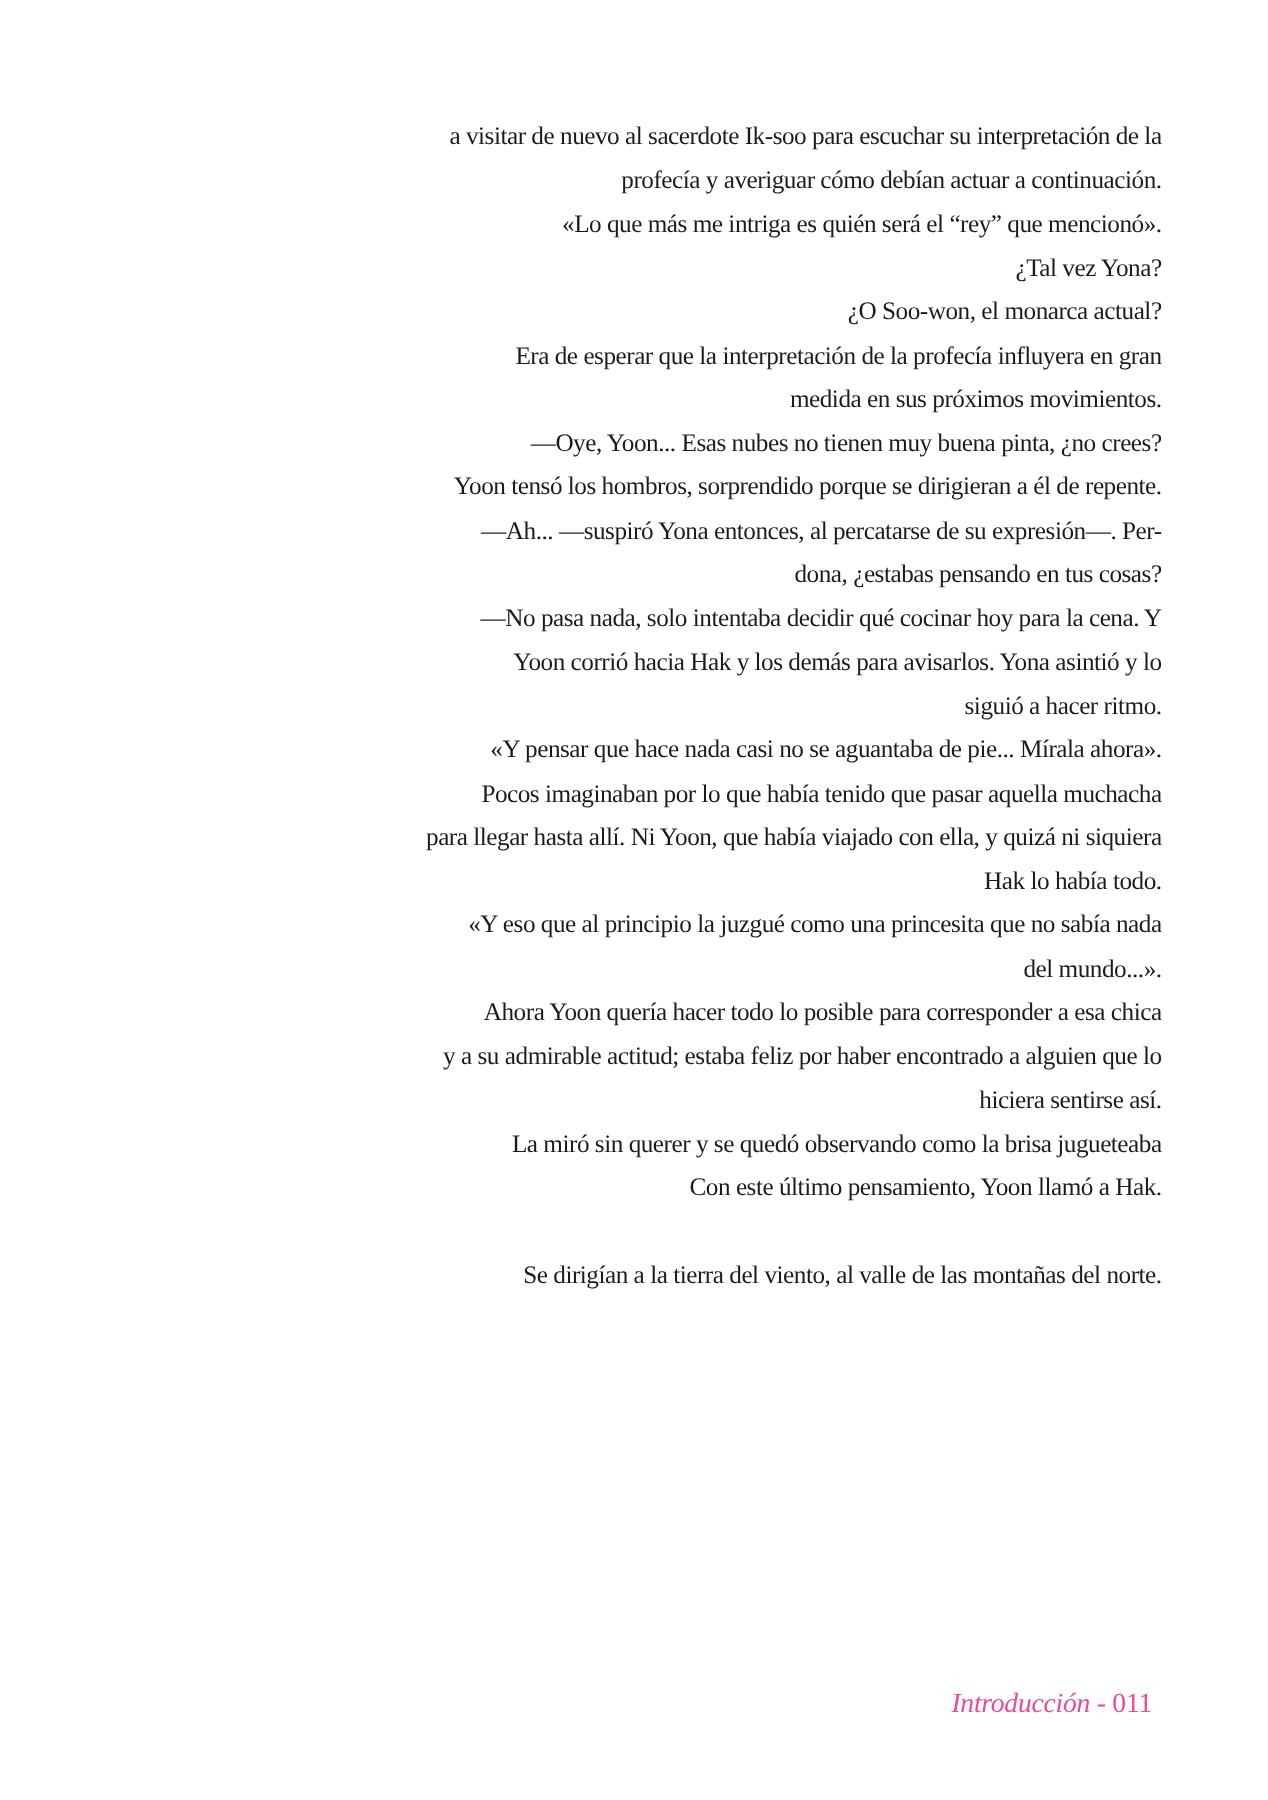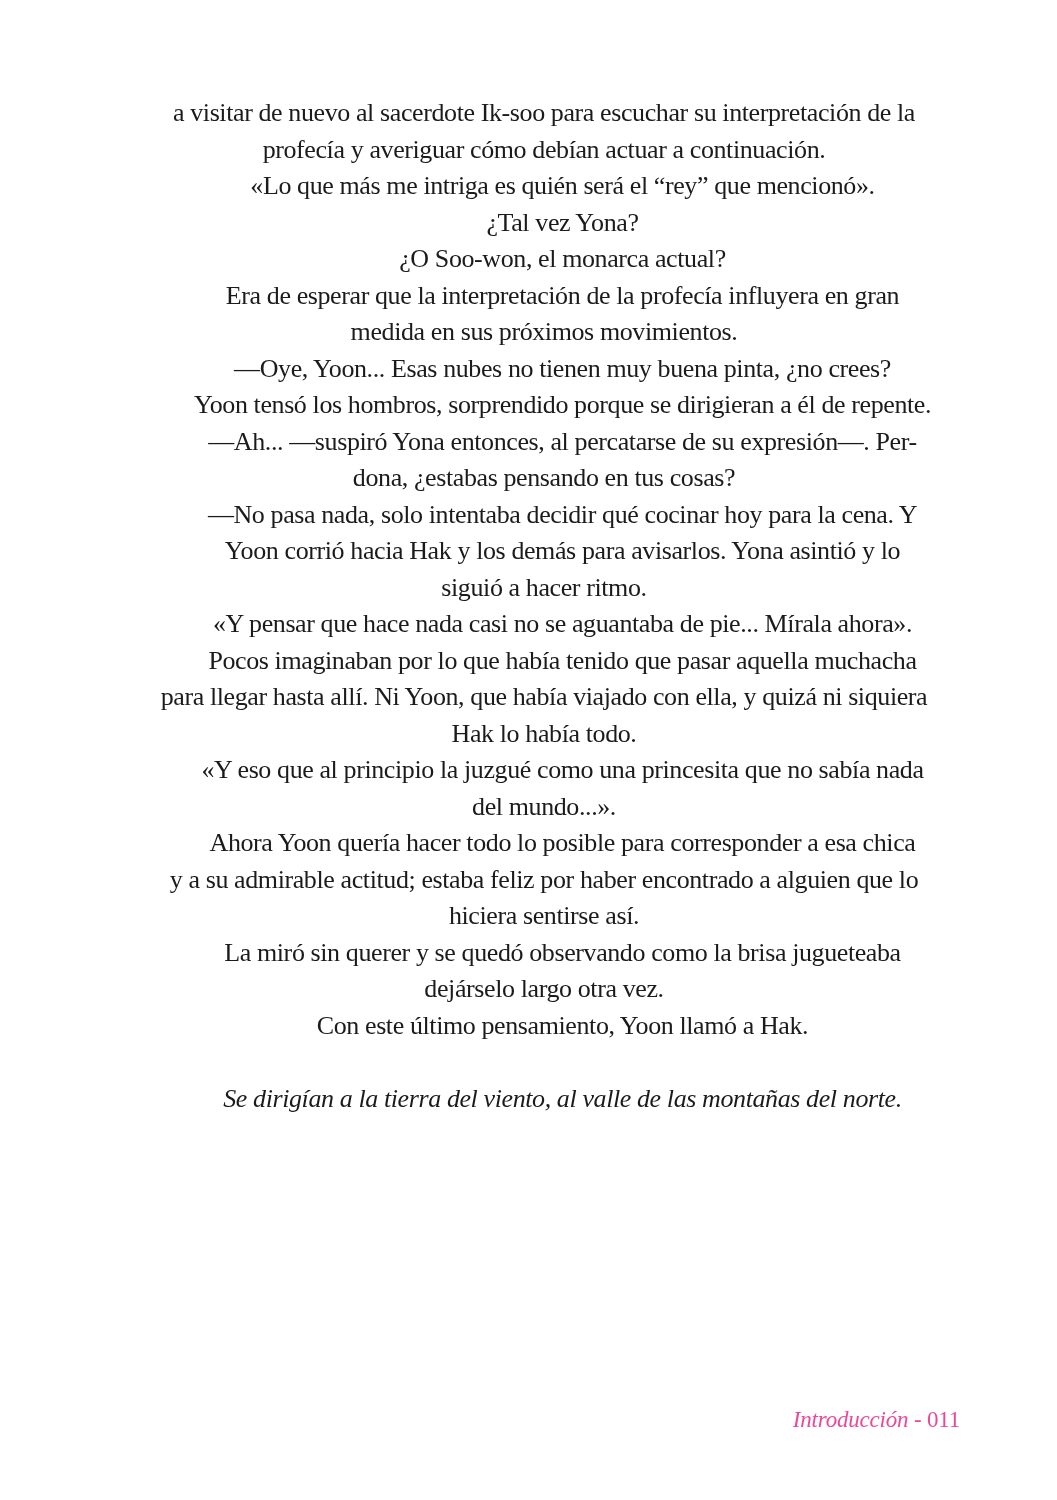--- a/index.html
+++ b/index.html
@@ -14,34 +14,33 @@
     background: #ffffff;
     overflow: hidden;
     font-family: "Liberation Serif", "DejaVu Serif", serif;
     color: #1b1b1b;
   }
   .text-block {
     position: absolute;
     left: 120px;
     top: 95px;
     width: 848px;
-    font-size: 26px;
+    font-size: 21px;
     line-height: 36.5px;
     letter-spacing: -0.4px;
-    text-align: center;
+    text-align: right;
   }
   .line {
     white-space: nowrap;
   }
   .line.indent {
     padding-left: 37px;
   }
   .line.gap-before {
     margin-top: 36.5px;
-    font-style: italic;
   }
   .footer {
     position: absolute;
     top: 1405px;
     right: 97px;
     font-size: 23px;
     line-height: 30px;
     letter-spacing: -0.2px;
     color: #ec4899;
   }
@@ -71,18 +70,17 @@
       <div class="line indent">«Y pensar que hace nada casi no se aguantaba de pie... Mírala ahora».</div>
       <div class="line indent">Pocos imaginaban por lo que había tenido que pasar aquella muchacha</div>
       <div class="line">para llegar hasta allí. Ni Yoon, que había viajado con ella, y quizá ni siquiera</div>
       <div class="line">Hak lo había todo.</div>
       <div class="line indent">«Y eso que al principio la juzgué como una princesita que no sabía nada</div>
       <div class="line">del mundo...».</div>
       <div class="line indent">Ahora Yoon quería hacer todo lo posible para corresponder a esa chica</div>
       <div class="line">y a su admirable actitud; estaba feliz por haber encontrado a alguien que lo</div>
       <div class="line">hiciera sentirse así.</div>
       <div class="line indent">La miró sin querer y se quedó observando como la brisa jugueteaba</div>
-      <div class="line">dejárselo largo otra vez.</div>
       <div class="line indent">Con este último pensamiento, Yoon llamó a Hak.</div>
       <div class="line indent gap-before">Se dirigían a la tierra del viento, al valle de las montañas del norte.</div>
     </div>
   <div class="footer"><span class="italic">Introducción</span><span> - </span><span>011</span></div>
 </div>
 
 </body></html>

